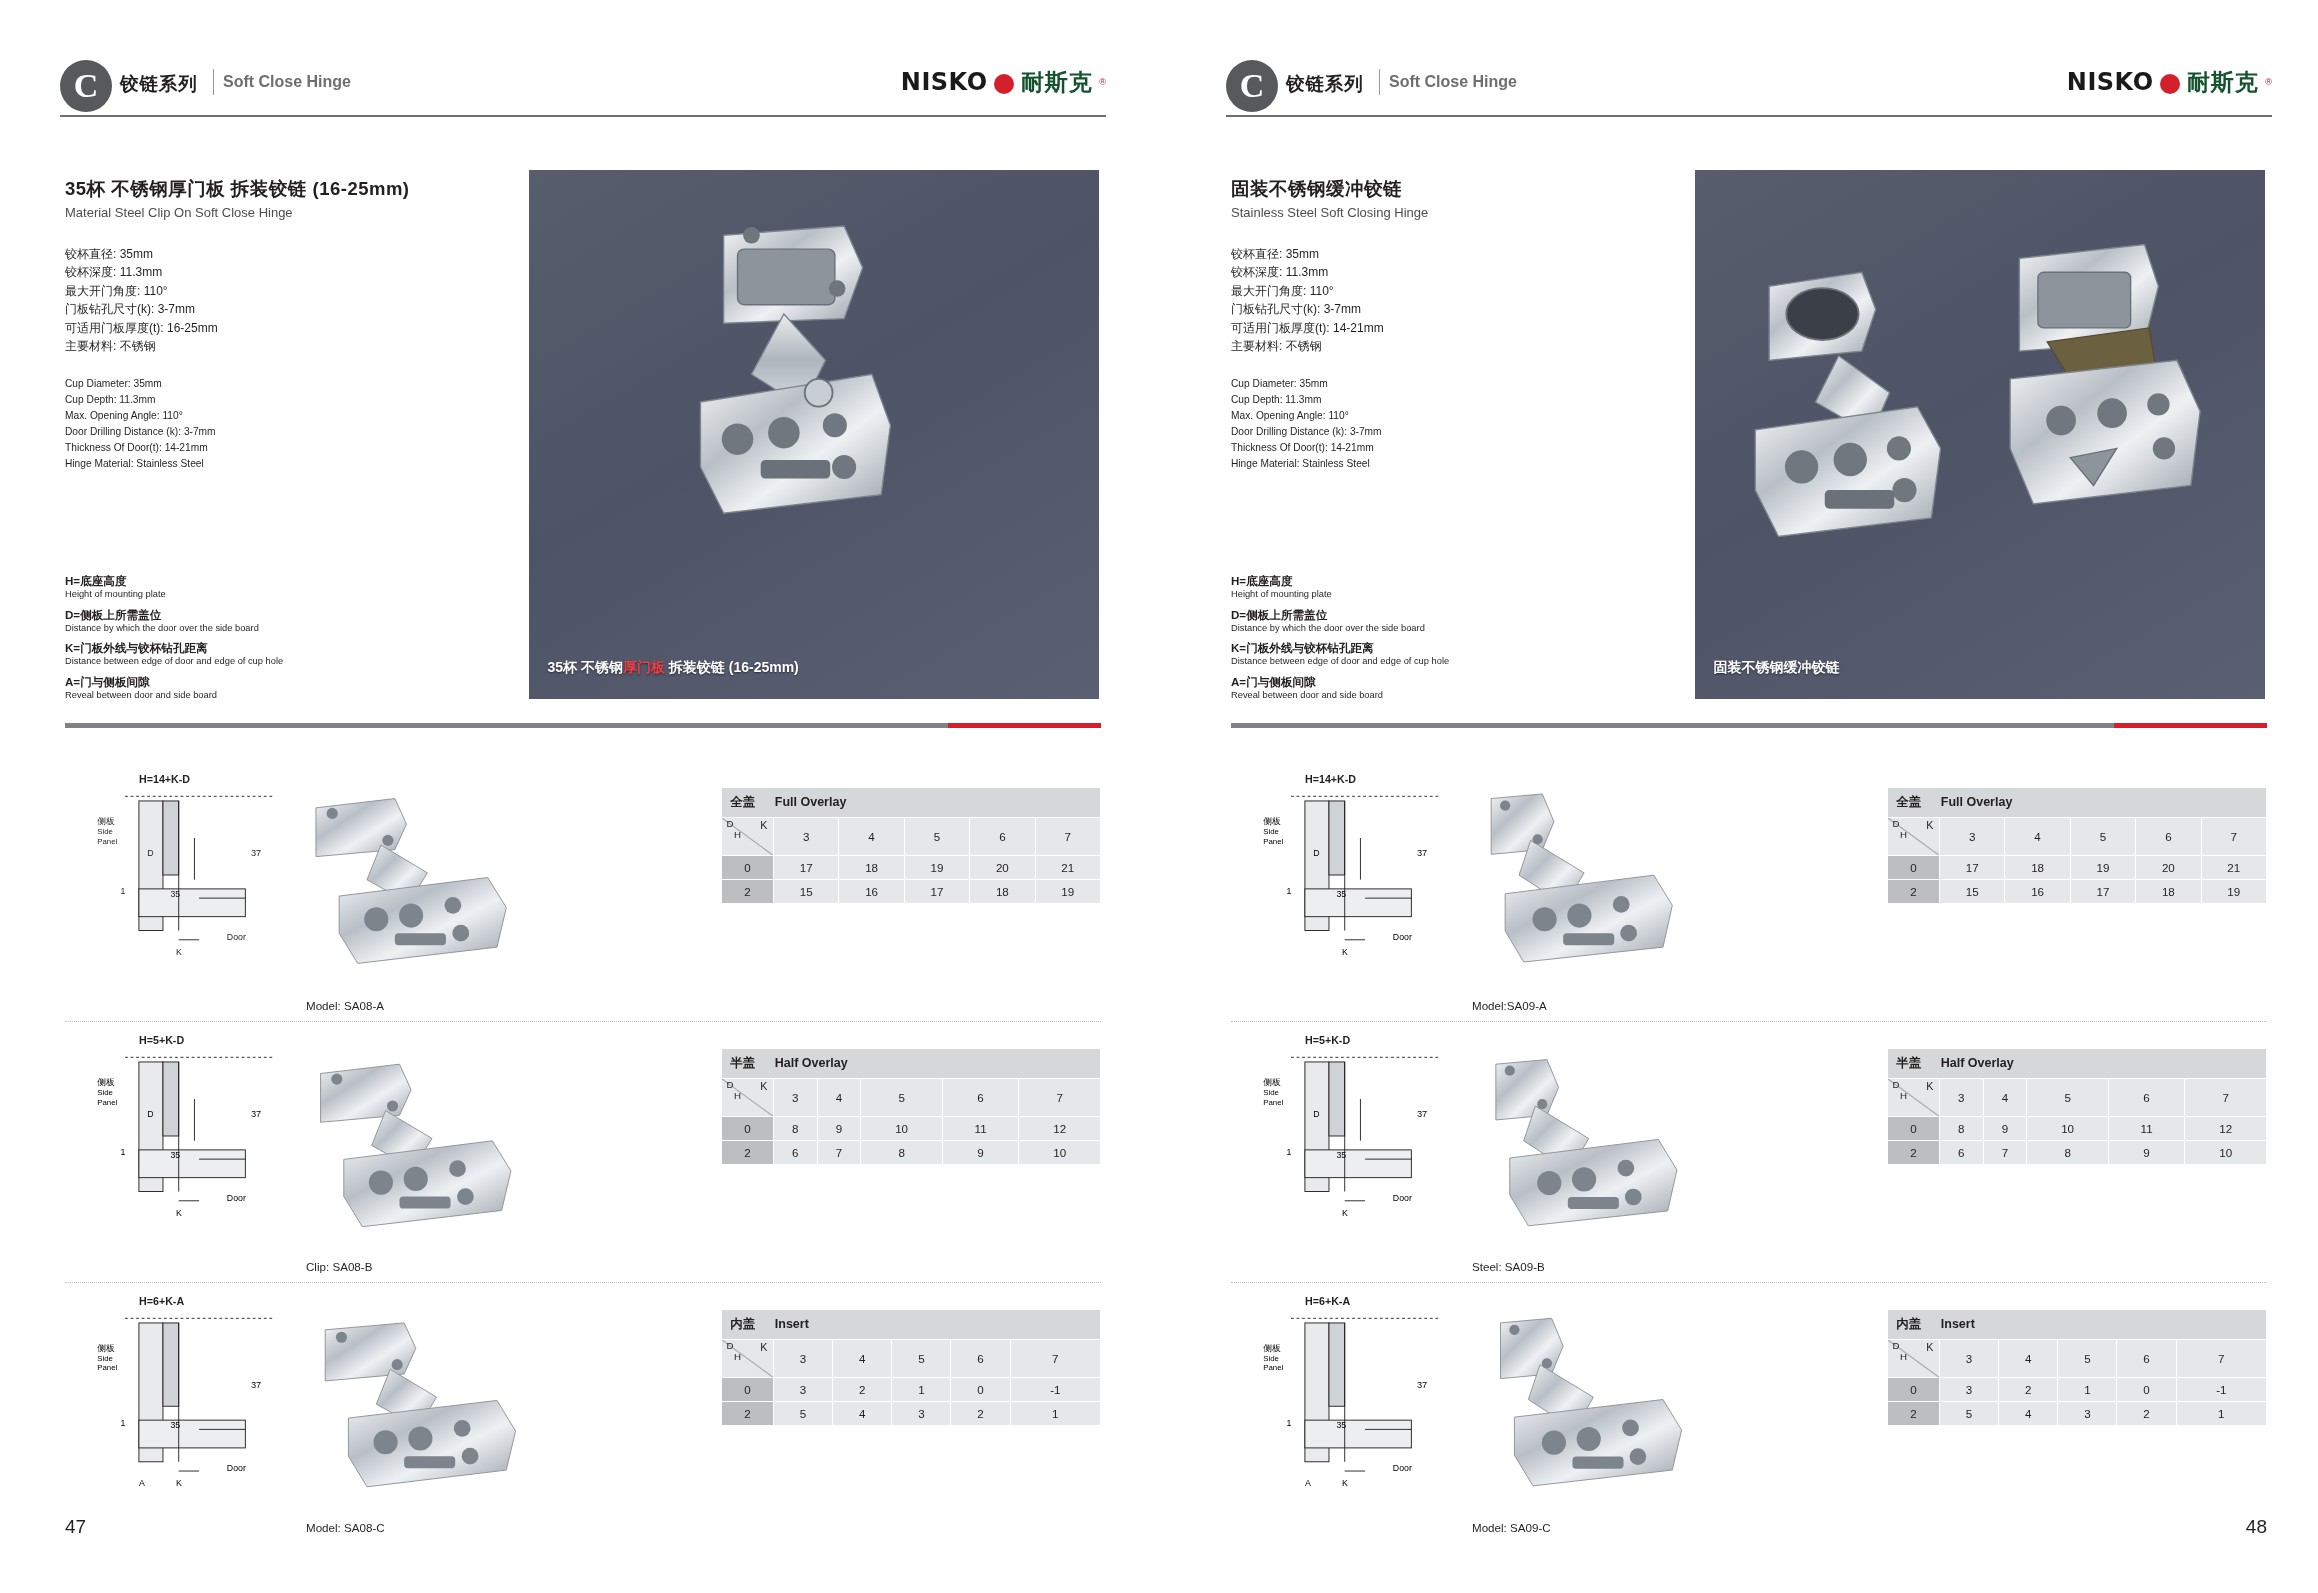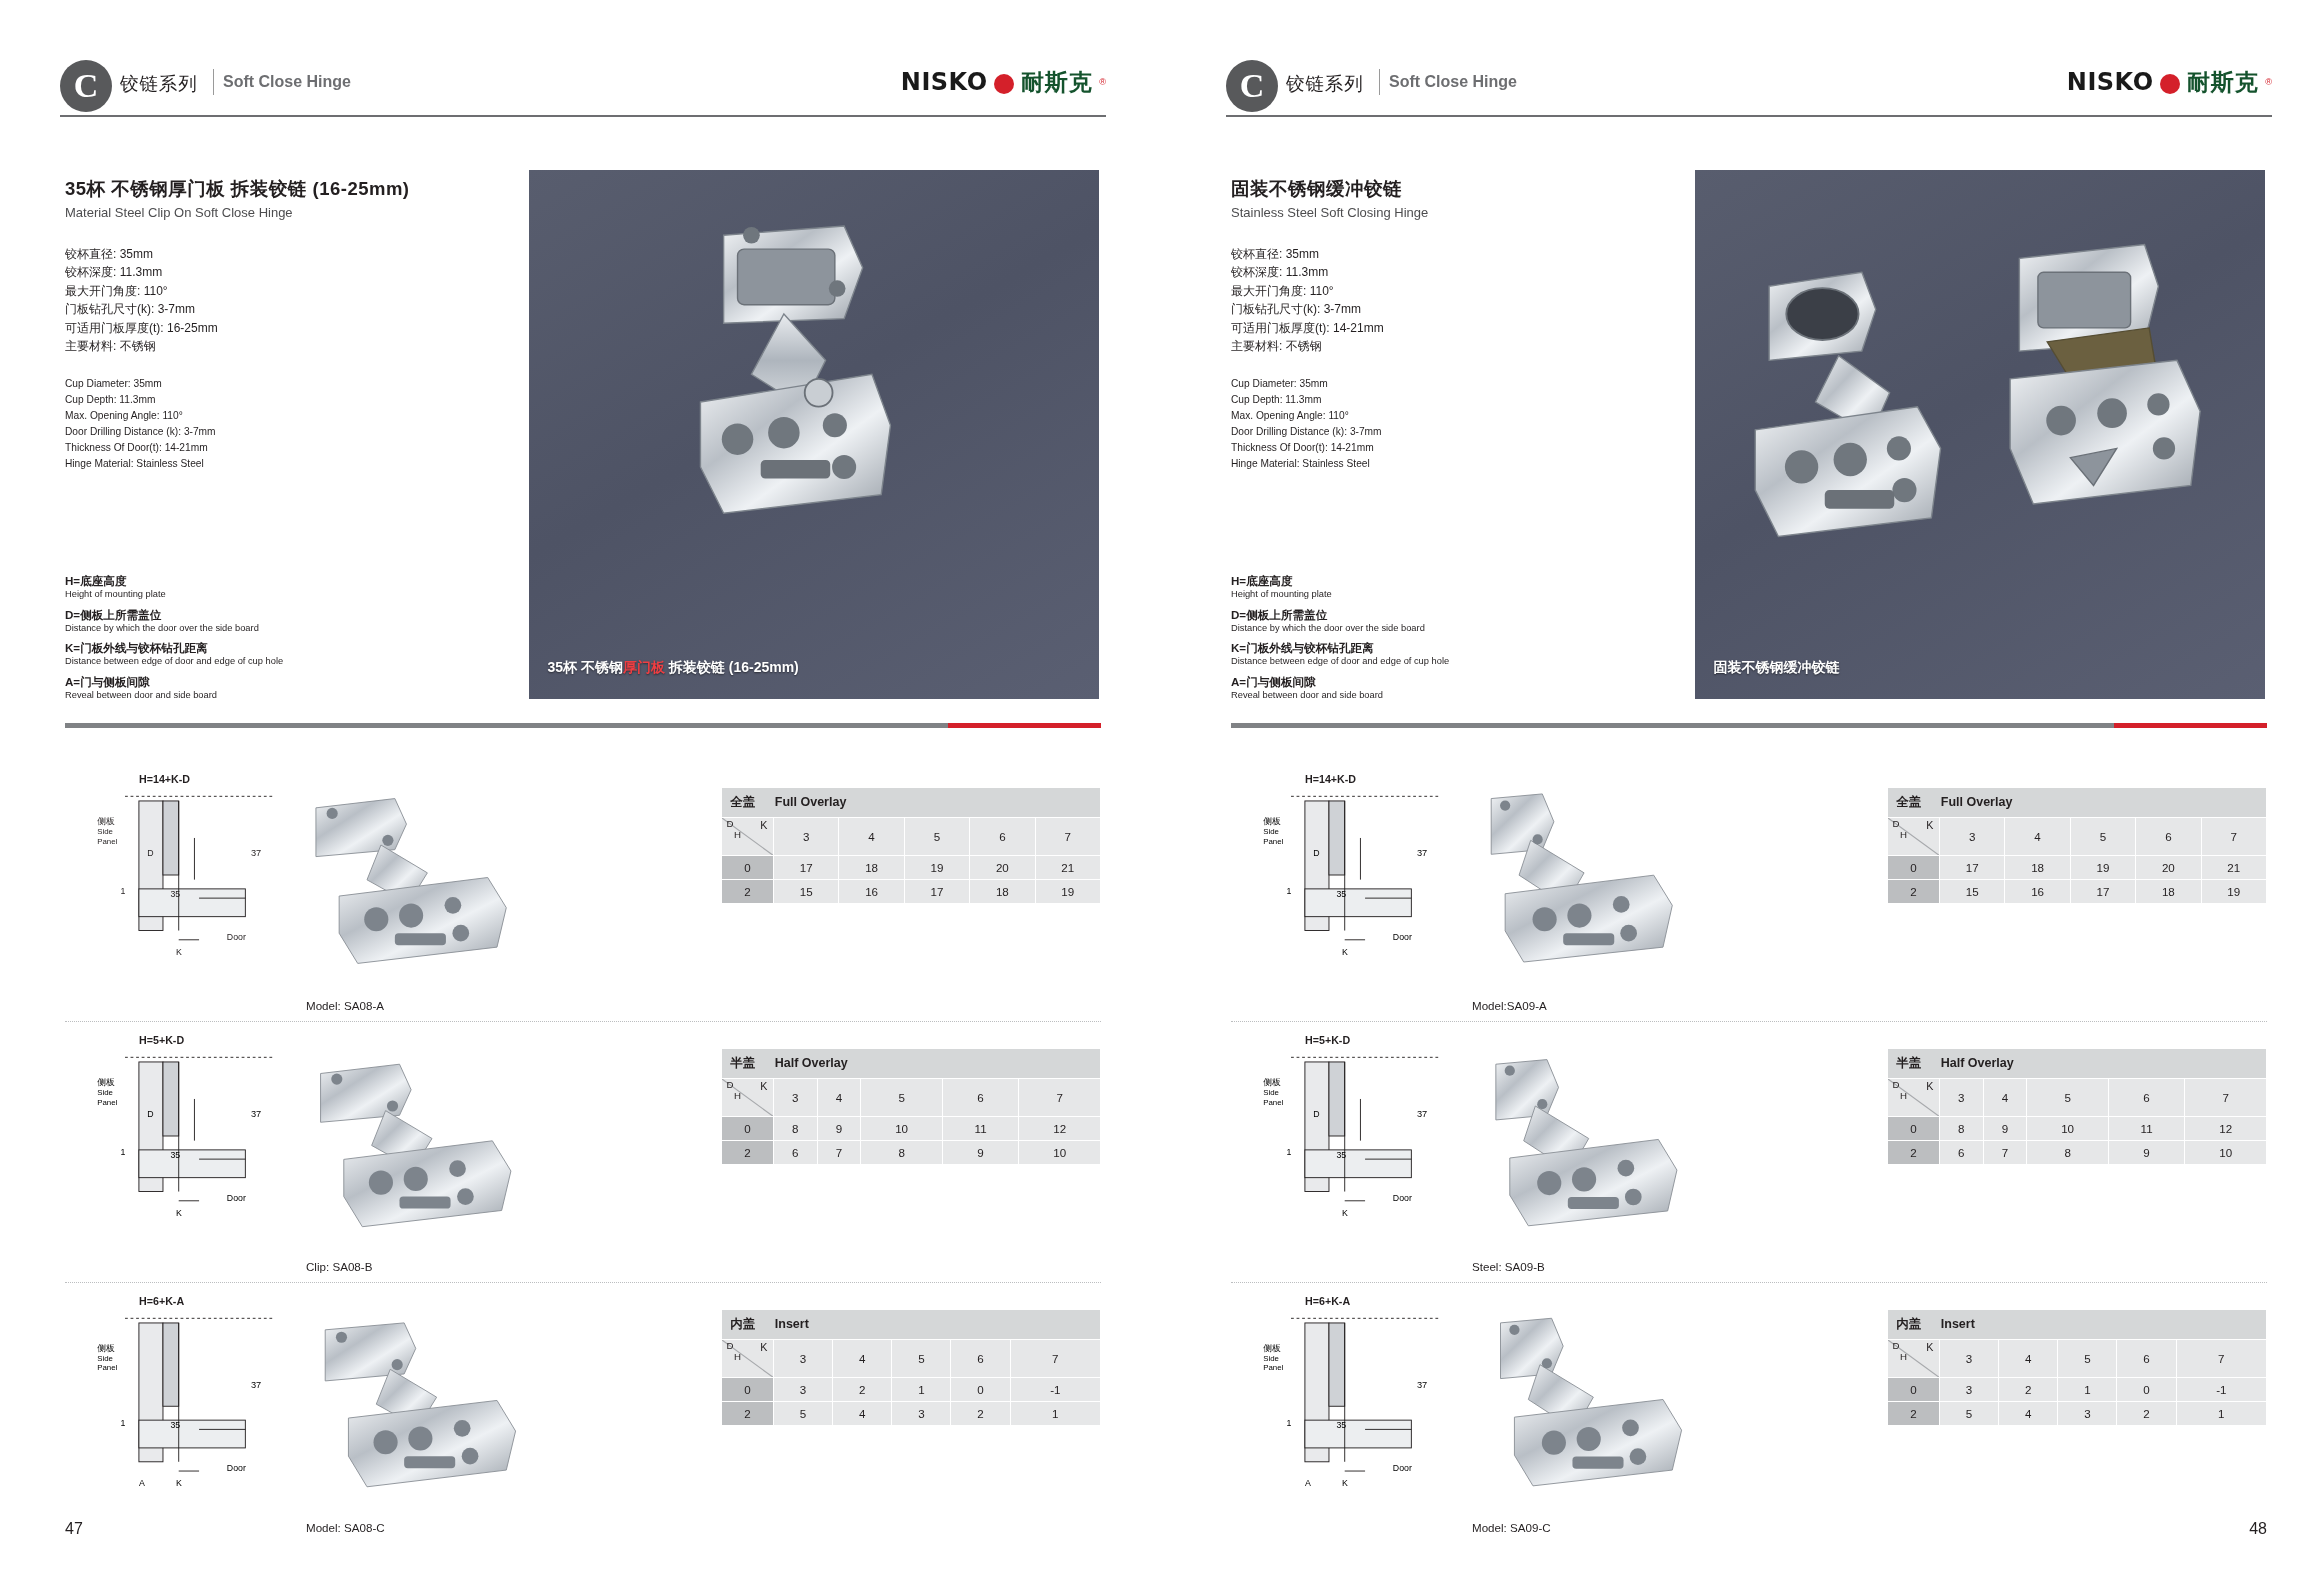--- a/index.html
+++ b/index.html
@@ -16,21 +16,21 @@
   .page.right{padding:0;}
 
   
   .hdr{position:absolute;top:60px;left:60px;right:60px;height:56px;}
   .hdr-line{position:absolute;left:0;right:0;top:55px;height:1.9px;background:#6d6e71;}
   .hdr-c{
     position:absolute;left:0;top:0;width:52px;height:52px;border-radius:50%;
     background:#58595b;color:#fff;font-size:34px;font-weight:bold;
     display:flex;align-items:center;justify-content:center;font-family:"Liberation Serif",serif;
   }
-  .hdr-cn{position:absolute;left:60px;top:11px;font-size:18.5px;font-weight:normal;color:#231f20;letter-spacing:0.9px;}
+  .hdr-cn{position:absolute;left:60px;top:11px;font-size:18.5px;font-weight:bold;color:#231f20;letter-spacing:0.9px;}
   .hdr-sep{position:absolute;left:153px;top:9.3px;width:1.4px;height:26px;background:#9a9a9a;}
   .hdr-en{position:absolute;left:163px;top:13px;font-size:16px;color:#6d6e71;font-weight:bold;}
   .logo{position:absolute;right:0;top:6.5px;display:flex;align-items:center;gap:6.5px;}
   .logo-mark{font-size:24px;font-weight:bold;color:#1a1a1a;letter-spacing:0.5px;font-family:"DejaVu Sans",sans-serif;}
   .logo-dot{display:inline-block;width:20.4px;height:20.4px;border-radius:50%;background:#d4202a;position:relative;top:1.9px;}
   .logo-cn{font-size:23px;font-weight:bold;color:#14532d;letter-spacing:0.9px;}
   .logo-r{font-size:9.3px;color:#d4202a;vertical-align:super;}
 
   
   .prod{position:absolute;top:176px;left:65px;width:1034px;height:524px;}
@@ -73,21 +73,21 @@
   .tbl td,.tbl th{border:0.9px solid #ffffff;}
   .tbl .hdrrow td{background:#e6e7e8;text-align:center;font-size:11.6px;padding:5.1px 0;color:#231f20;}
   .tbl .hdrrow td.corner{background:#e6e7e8;position:relative;width:51px;height:27px;}
   .tbl .datarow td{background:#e6e7e8;text-align:center;font-size:11.6px;padding:5.1px 0;color:#231f20;}
   .tbl .datarow td.lbl{background:#bcbec0;font-weight:normal;width:51px;}
   .corner-k{position:absolute;right:5.6px;top:1.9px;font-size:10.7px;}
   .corner-d{position:absolute;left:4.6px;top:0.9px;font-size:9.7px;}
   .corner-h{position:absolute;left:12px;top:11px;font-size:9.7px;}
   .corner-slash{position:absolute;left:0;top:0;width:100%;height:100%;}
 
-  .pageno{position:absolute;bottom:56px;font-size:16px;color:#231f20;}
+  .pageno{position:absolute;bottom:56px;font-size:19px;color:#231f20;}
   .pageno.l{left:65px;}
   .pageno.r{right:65px;}
 
   
   svg{display:block;}
 </style>
 </head>
 <body>
 
 <div class="spread">

